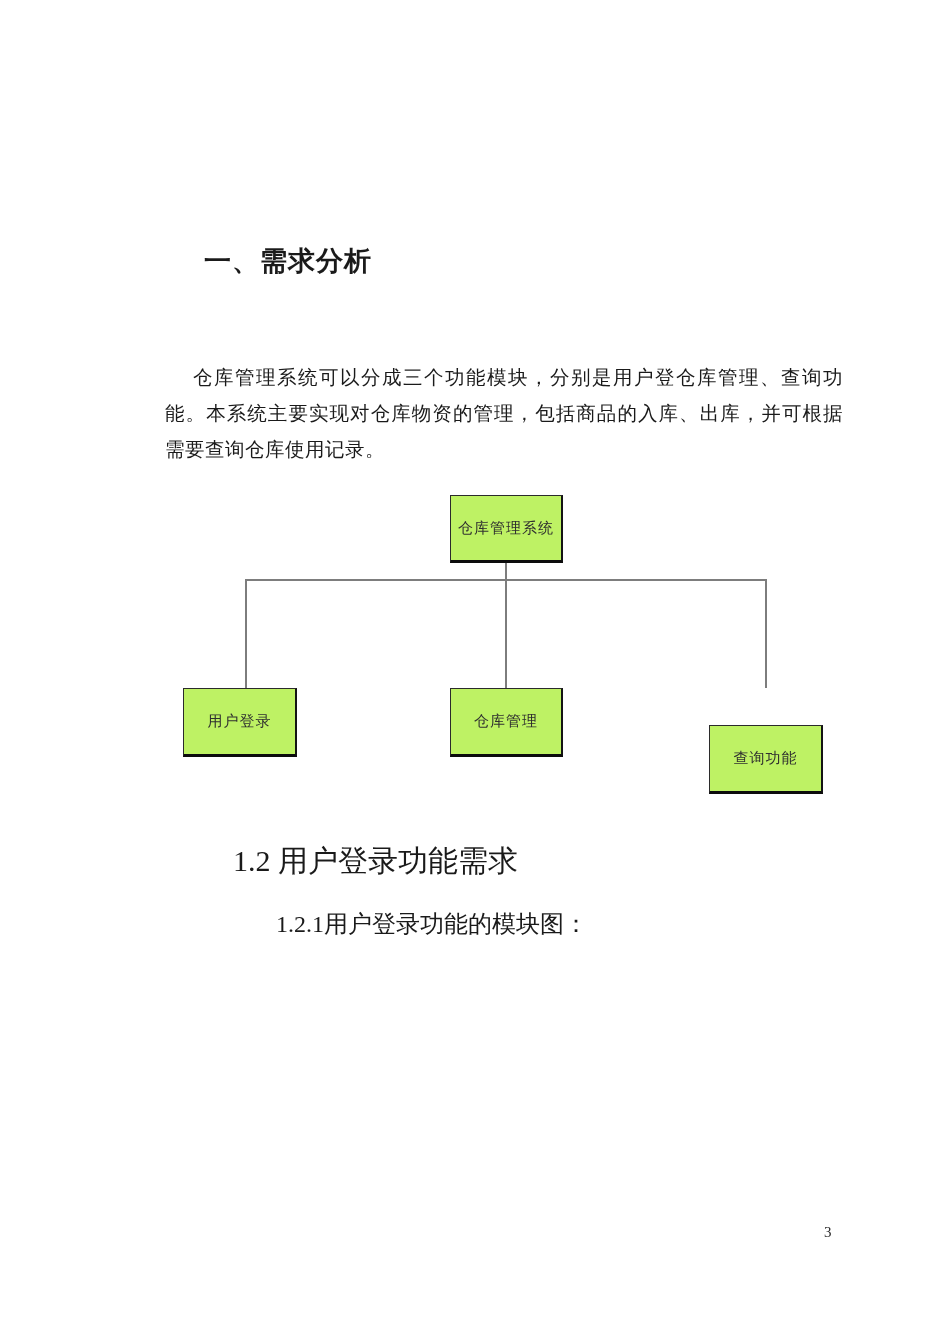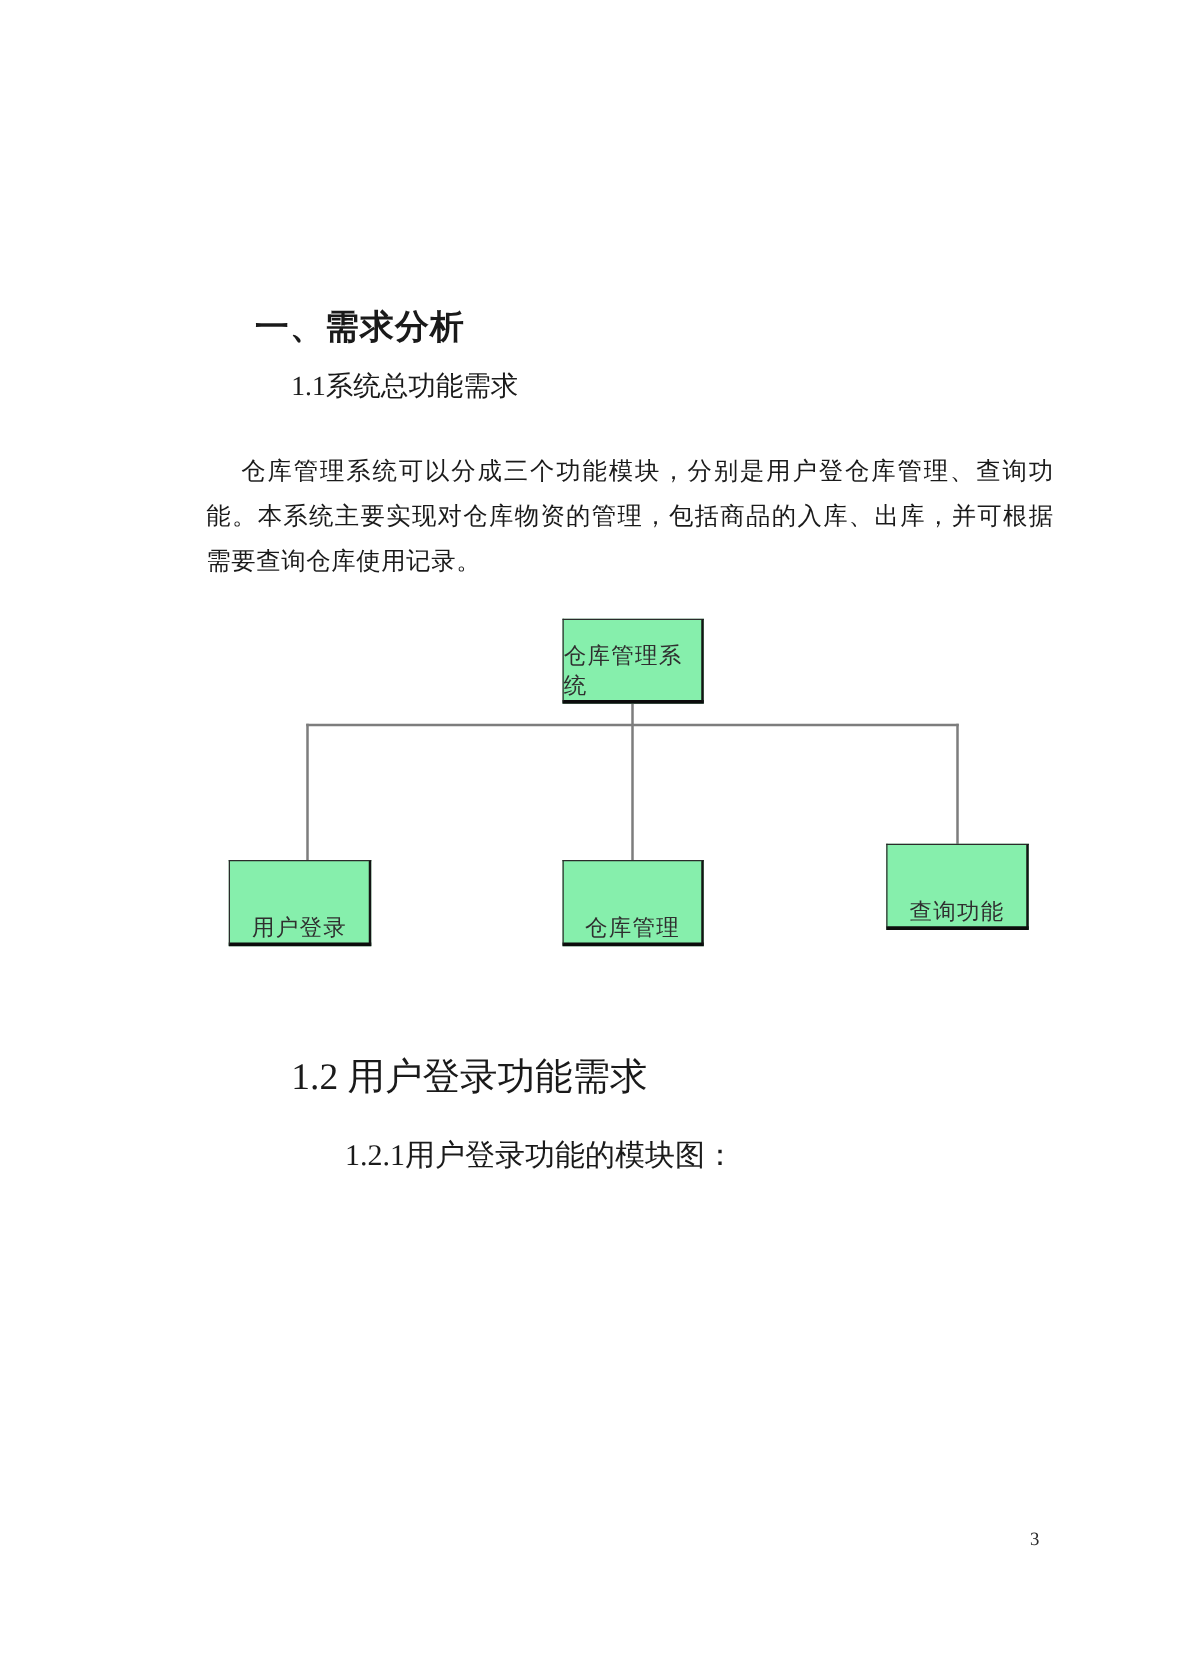--- a/index.html
+++ b/index.html
@@ -62,55 +62,54 @@
     left: 793px;
     top: 1224px;
     font-size: 15px;
     color: #2a2a2a;
   }
 
   
   .diagram-box {
     position: absolute;
     box-sizing: border-box;
-    background: #86efac;
+    background: #bef264;
     border: 1px solid #2b2b2b;
     border-bottom: 3px solid #0c0c0c;
     border-right: 2px solid #141414;
     display: flex;
-    align-items: flex-end;
+    align-items: center;
     justify-content: center;
-    font-size: 18px;
+    font-size: 15px;
     letter-spacing: 1px;
     color: #2f2f2f;
     z-index: 2;
   }
   .box-root   { left: 419px; top: 495px; width: 113px; height: 68px; }
   .box-child1 { left: 152px; top: 688px; width: 114px; height: 69px; }
   .box-child2 { left: 419px; top: 688px; width: 113px; height: 69px; }
-  .box-child3 { left: 678px; top: 675px; width: 114px; height: 69px; }
+  .box-child3 { left: 678px; top: 725px; width: 114px; height: 69px; }
 
   .conn {
     position: absolute;
     background: #7d7d7d;
     z-index: 1;
   }
   .conn-v-center { left: 474px; top: 563px; width: 2px; height: 125px; }
   .conn-h        { left: 214px; top: 579px; width: 522px; height: 2px; }
   .conn-v-left   { left: 214px; top: 579px; width: 2px; height: 109px; }
   .conn-v-right  { left: 734px; top: 579px; width: 2px; height: 109px; }
 </style>
 </head>
 <body>
 
 <div class="page">
 
   <div class="abs heading-main">一、需求分析</div>
 
-  <div class="abs heading-sub1">1.1系统总功能需求</div>
 
   <div class="abs body-paragraph">仓库管理系统可以分成三个功能模块，分别是用户登仓库管理、查询功能。本系统主要实现对仓库物资的管理，包括商品的入库、出库，并可根据需要查询仓库使用记录。</div>
 
   <div>
     <div class="conn conn-v-center"></div>
     <div class="conn conn-h"></div>
     <div class="conn conn-v-left"></div>
     <div class="conn conn-v-right"></div>
 
     <div class="diagram-box box-root">

